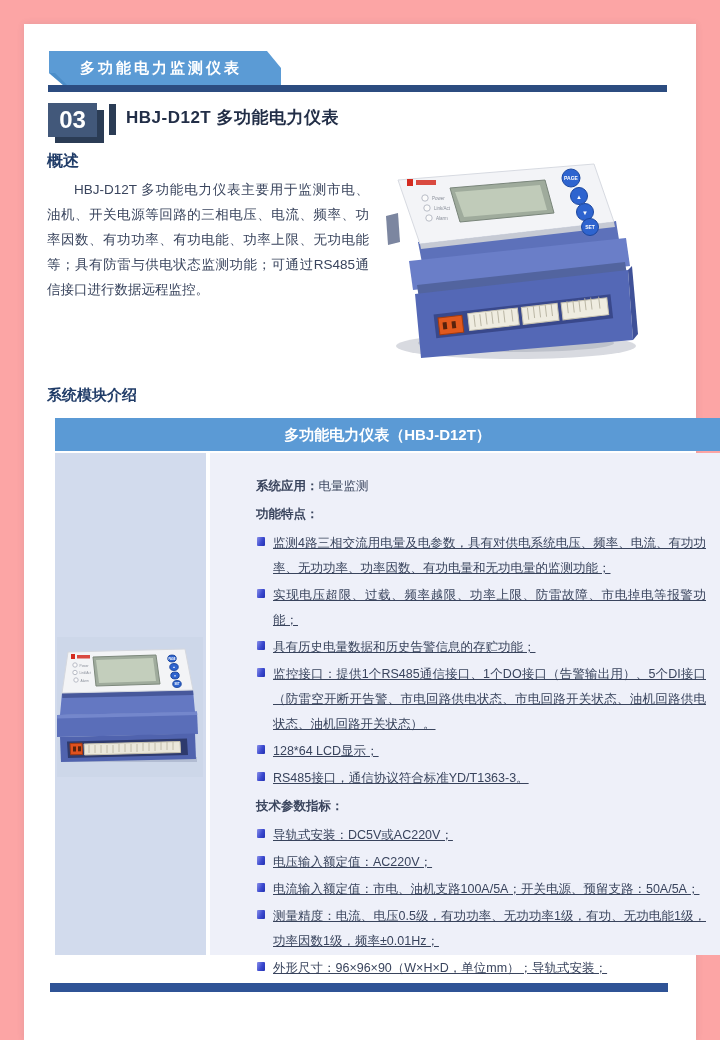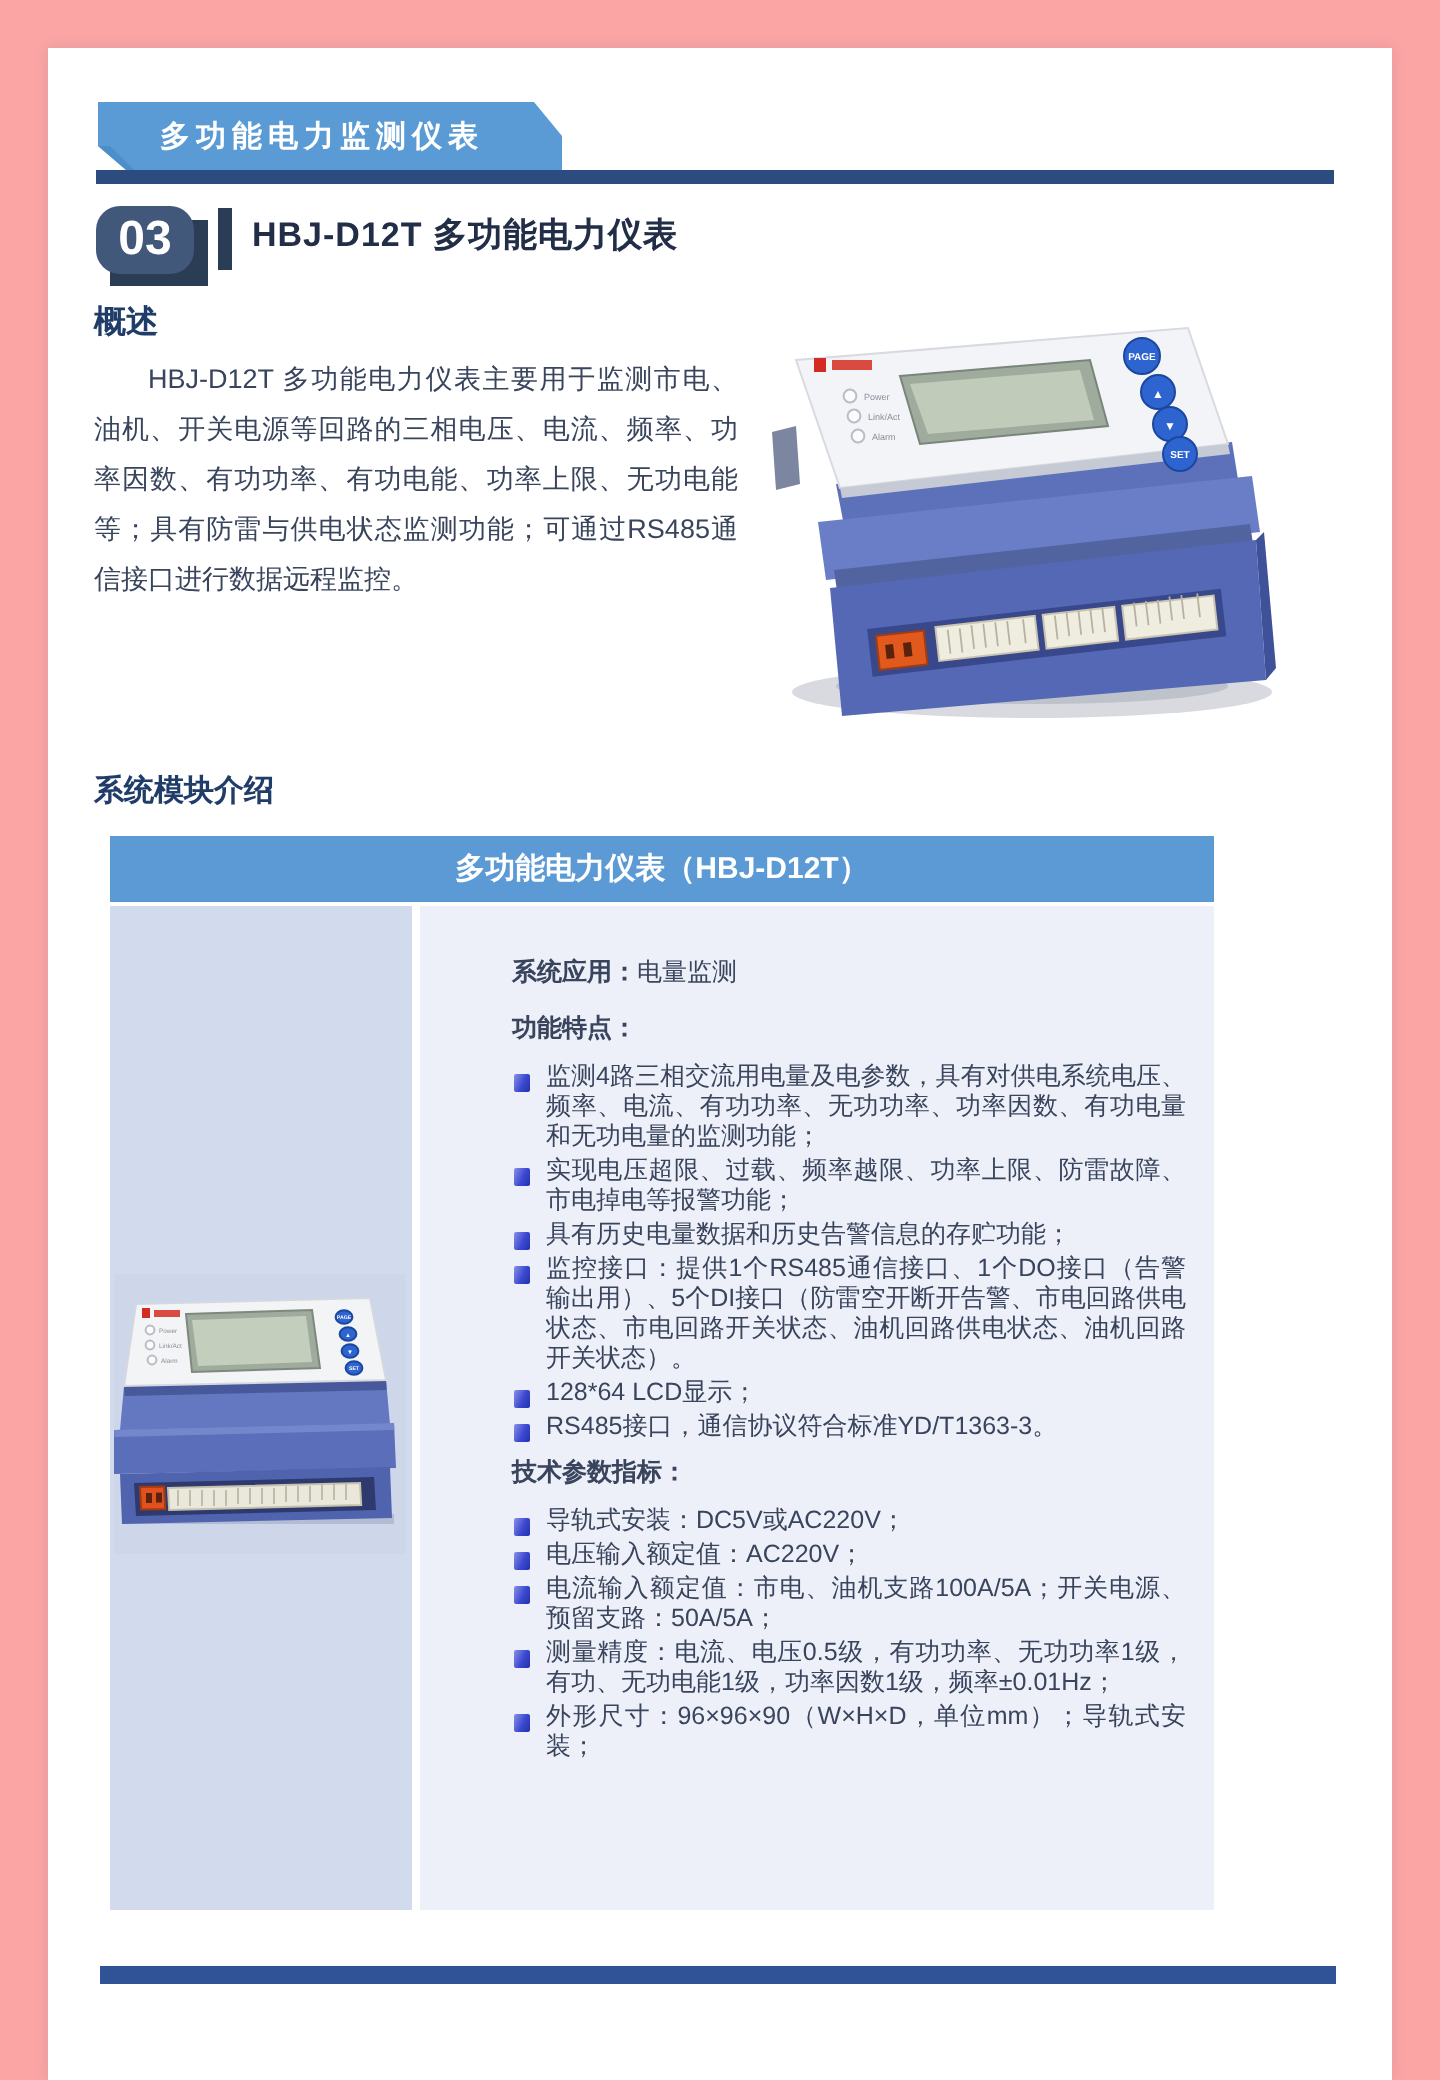--- a/index.html
+++ b/index.html
@@ -6,45 +6,45 @@
   body{background:#e9eaef;font-family:"Liberation Sans",sans-serif;}
   .canvas{position:relative;width:720px;height:1040px;background:#fca5a5;overflow:hidden;}
   .page{position:absolute;left:24px;top:24px;width:672px;height:1016px;background:#ffffff;box-shadow:0 0 7px rgba(60,70,100,.12);}
 
   .ribbon{position:absolute;left:49px;top:50px;width:232px;height:35px;}
   .ribbon text{font-family:"Liberation Sans",sans-serif;font-weight:bold;font-size:15px;letter-spacing:3px;fill:#fff;}
 
   .top-rule{position:absolute;left:48px;top:85px;width:619px;height:7px;background:var(--navy-bar,#2c4c80);}
   .badge-shadow{position:absolute;left:55px;top:110px;width:49px;height:33px;background:var(--badge-shadow,#2b3c55);}
   .badge{position:absolute;left:48px;top:103px;width:49px;height:34px;background:var(--badge,#42587a);
-         color:#fff;font-weight:bold;font-size:24px;text-align:center;line-height:34px;border-radius:12px;}
+         color:#fff;font-weight:bold;font-size:24px;text-align:center;line-height:34px;}
   .badge-tick{position:absolute;left:109px;top:104px;width:7px;height:31px;background:var(--badge-shadow,#2b3c55);}
   .sec-title{position:absolute;left:126px;top:106px;font-size:17px;font-weight:bold;color:#222e47;letter-spacing:.5px;}
 
   .ov-head{position:absolute;left:47px;top:151px;font-size:16px;font-weight:bold;color:var(--heading-text,#203c68);}
   .ov-para{position:absolute;left:47px;top:177px;width:322px;font-size:13.5px;line-height:25px;
            color:var(--body-text,#39445d);text-align:justify;text-indent:2em;}
 
   .photo-angled{position:absolute;left:376px;top:158px;}
 
   .mod-head{position:absolute;left:47px;top:386px;font-size:15px;font-weight:bold;color:var(--heading-text,#203c68);}
 
-  .spec-table{position:absolute;left:55px;top:418px;width:552px;}
+  .spec-table{position:absolute;left:55px;top:418px;width:665px;}
   .thead{height:33px;background:var(--table-header-bg,#5b9ad5);color:#fff;font-weight:bold;font-size:15px;
          text-align:center;line-height:33px;margin-bottom:2px;}
   .tbody{display:flex;gap:4px;height:502px;background:#fff;}
   .tleft{width:151px;background:var(--table-left-bg,#d2dbed);position:relative;}
   .tright{flex:1;background:var(--table-right-bg,#eef0f9);}
   .photo-front{position:absolute;left:2px;top:184px;}
 
   .rc{padding:22px 14px 0 8px;font-size:12.5px;color:var(--body-text,#39445d);margin-left:38px;}
   .rc .line{margin:0 0 5px;line-height:23px;}
   .rc b{font-weight:bold;}
   .blist{list-style:none;margin:0 0 4px;padding:0;}
-  .blist li{position:relative;padding-left:17px;line-height:15px;margin-bottom:2px;text-align:justify;}
+  .blist li{position:relative;padding-left:17px;line-height:25px;margin-bottom:2px;text-align:justify;text-decoration:underline;}
   .blt{position:absolute;left:1px;top:6px;width:8px;height:9px;border-radius:1px;
        background:linear-gradient(115deg,#8a90e9 0%,#3b49cf 55%,#2230b0 100%);}
 
   .foot-rule{position:absolute;left:50px;top:983px;width:618px;height:9px;background:var(--footer-bar,#2f5396);}
 
   svg .tinytxt{font-family:"Liberation Sans",sans-serif;fill:#ffffff;font-weight:bold;}
   svg .ledtxt{font-family:"Liberation Sans",sans-serif;fill:#8a8f9a;}
 </style>
 </head>
 <body>

